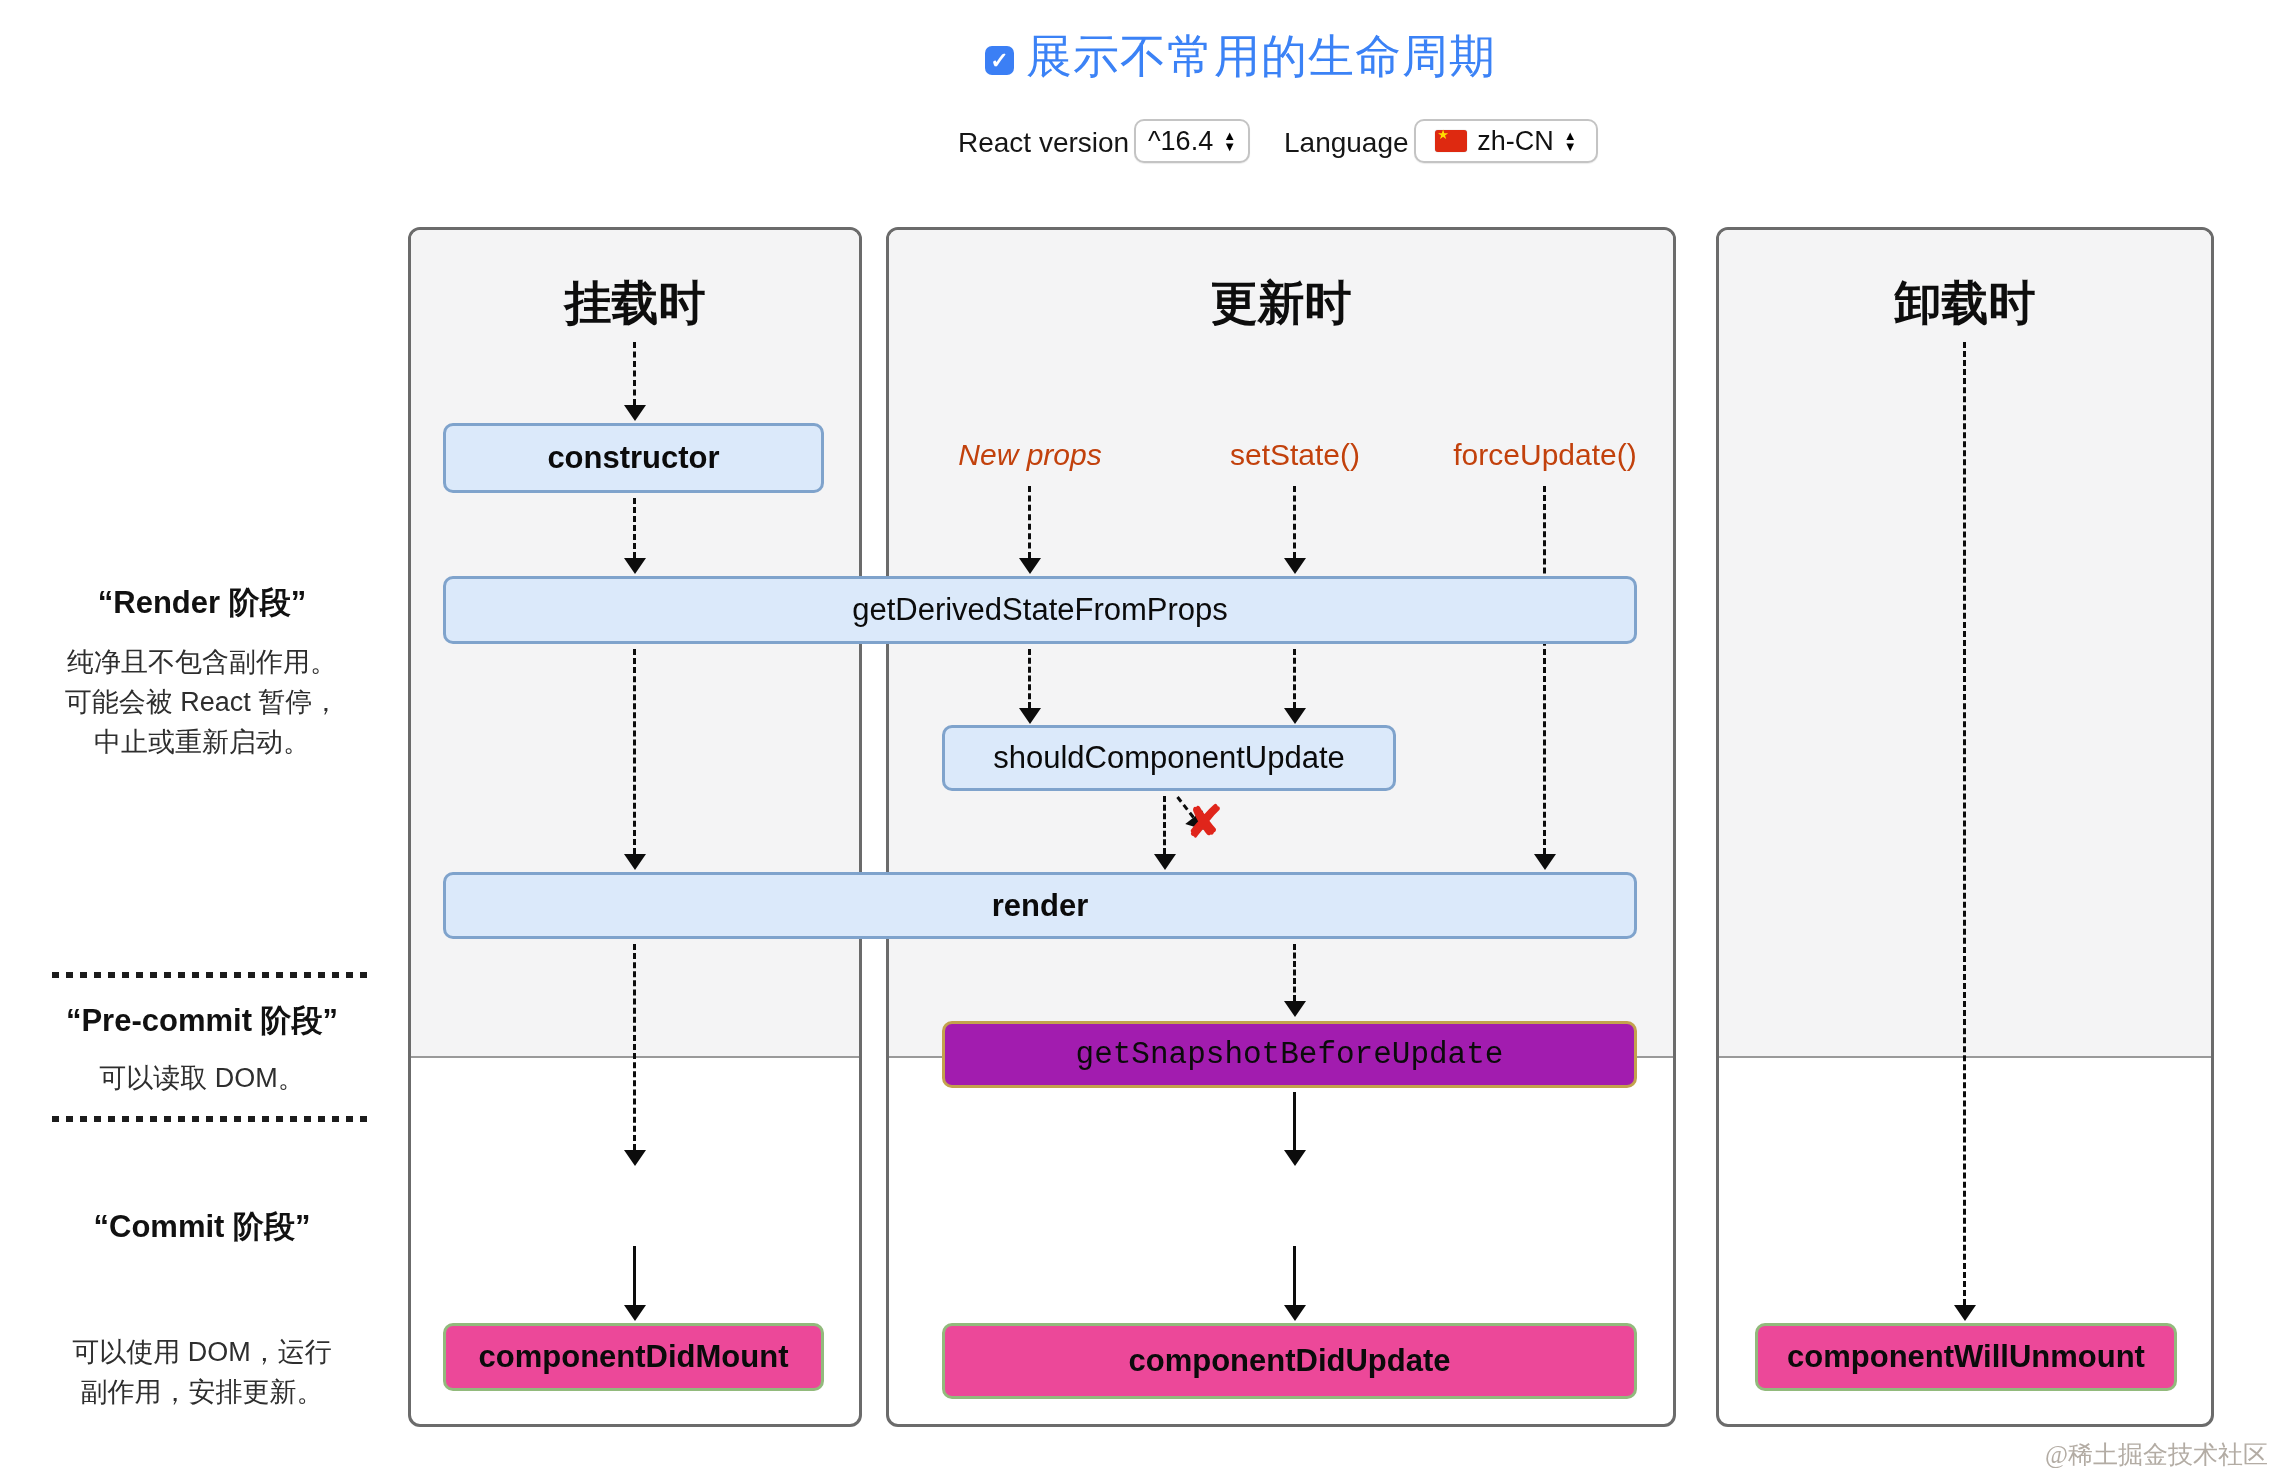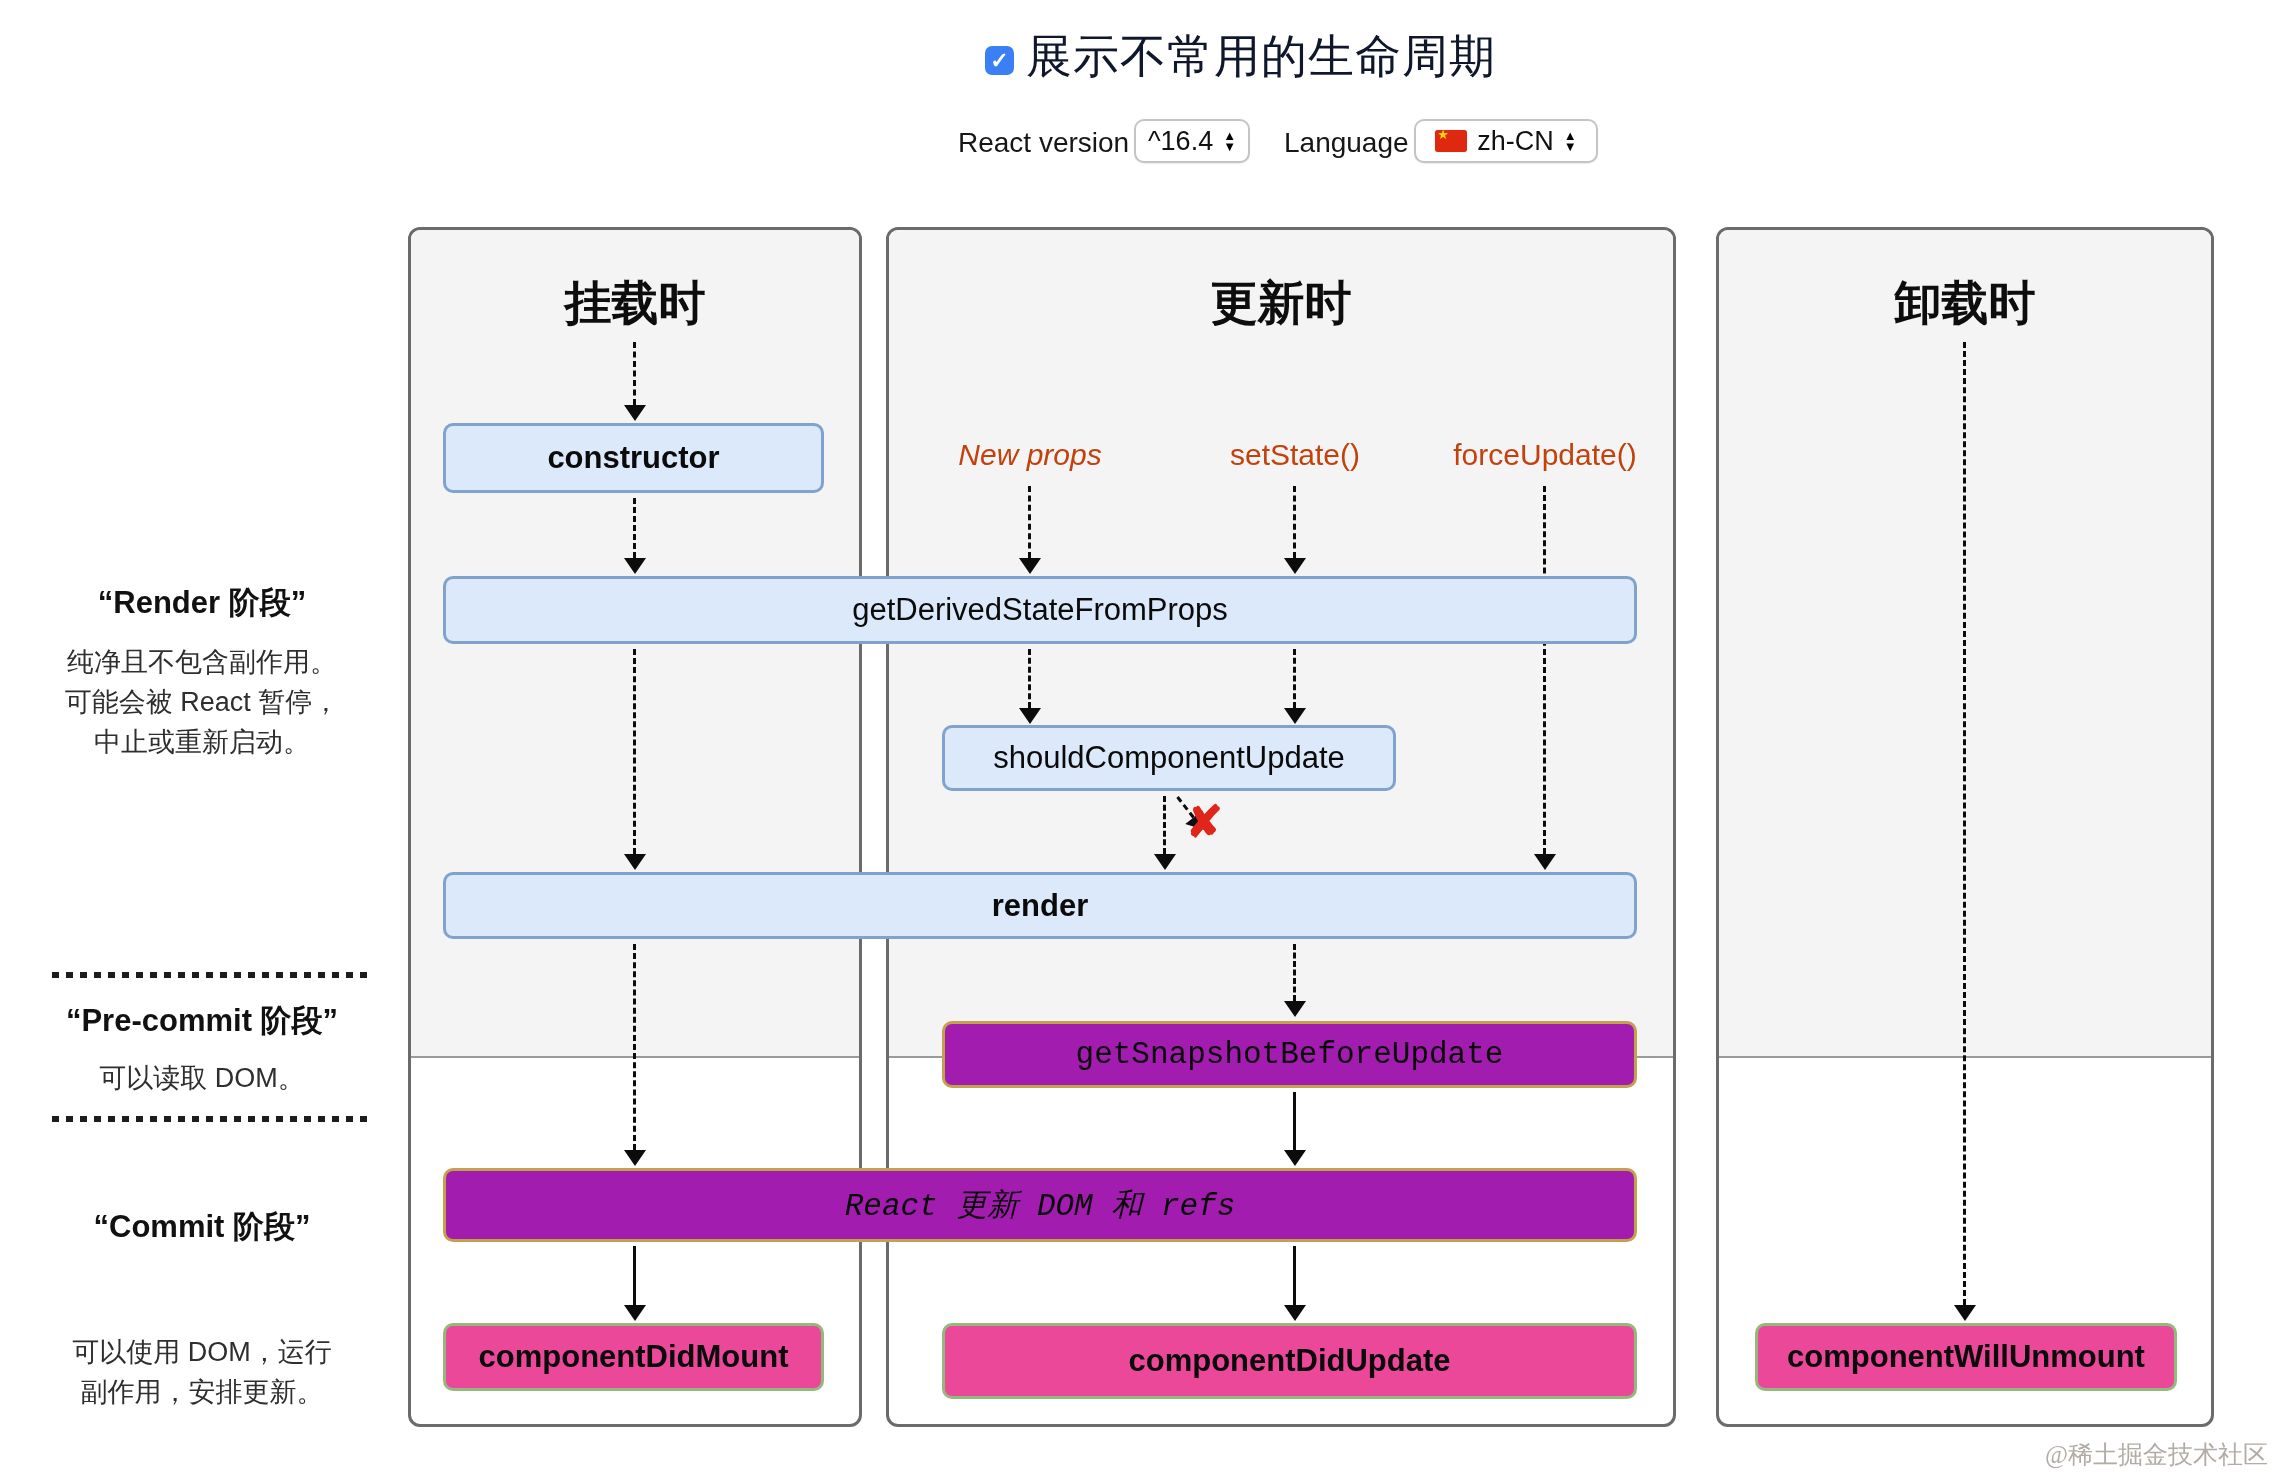--- a/index.html
+++ b/index.html
@@ -3,21 +3,21 @@
 <meta charset="utf-8">
 <style>
   html,body{margin:0;padding:0;background:#ffffff;}
   #canvas{position:relative;width:2280px;height:1472px;background:#ffffff;overflow:hidden;
           font-family:"Liberation Sans",sans-serif;color:#111;}
 
   
   .checkbox{position:absolute;left:985px;top:46px;width:29px;height:29px;background:#3b7ff5;
             border-radius:7px;display:flex;align-items:center;justify-content:center;cursor:pointer;}
   .checkbox .mark{color:#fff;font-size:22px;font-weight:bold;line-height:1;}
-  .page-title{position:absolute;left:1026px;top:26px;font-size:46px;letter-spacing:1px;color:#0f172a;}
+  .page-title{position:absolute;left:1026px;top:26px;font-size:46px;letter-spacing:1px;color:#3b82f6;}
 
   .ctrl-label{position:absolute;top:127px;font-size:28px;color:#161616;}
   .select{position:absolute;top:119px;height:44px;background:#fff;border:2px solid #c4c4c4;
           border-radius:10px;display:flex;align-items:center;justify-content:center;gap:10px;
           font-size:27px;box-sizing:border-box;cursor:pointer;box-shadow:0 1px 1px rgba(0,0,0,.08);}
   .stepper{display:flex;flex-direction:column;align-items:center;line-height:0;}
   .stepper span{font-size:13px;line-height:11px;color:#000;}
   .flag{position:relative;width:32px;height:22px;background:#de2910;border-radius:3px;box-shadow:0 0 1px #999;}
   .flag:after{content:"★";position:absolute;left:2px;top:-3px;color:#ffde00;font-size:13px;}
 
@@ -182,21 +182,20 @@
   <div class="box blue bold" style="left:443px;top:423px;width:381px;height:70px;">constructor</div>
 
   <div class="box blue" style="left:443px;top:576px;width:1194px;height:68px;">getDerivedStateFromProps</div>
 
   <div class="box blue" style="left:942px;top:725px;width:454px;height:66px;">shouldComponentUpdate</div>
 
   <div class="box blue bold" style="left:443px;top:872px;width:1194px;height:67px;">render</div>
 
   <div class="box yellow" style="left:942px;top:1021px;width:695px;height:67px;">getSnapshotBeforeUpdate</div>
 
-  <div class="box yellow italic" style="left:443px;top:1168px;width:1194px;height:74px;">React 更新 DOM 和 refs</div>
 
   <div class="box green bold" style="left:443px;top:1323px;width:381px;height:68px;">componentDidMount</div>
 
   <div class="box green bold" style="left:942px;top:1323px;width:695px;height:76px;">componentDidUpdate</div>
 
   <div class="box green bold" style="left:1755px;top:1323px;width:422px;height:68px;">componentWillUnmount</div>
 
   <div class="watermark">@稀土掘金技术社区</div>
 
 </div>

